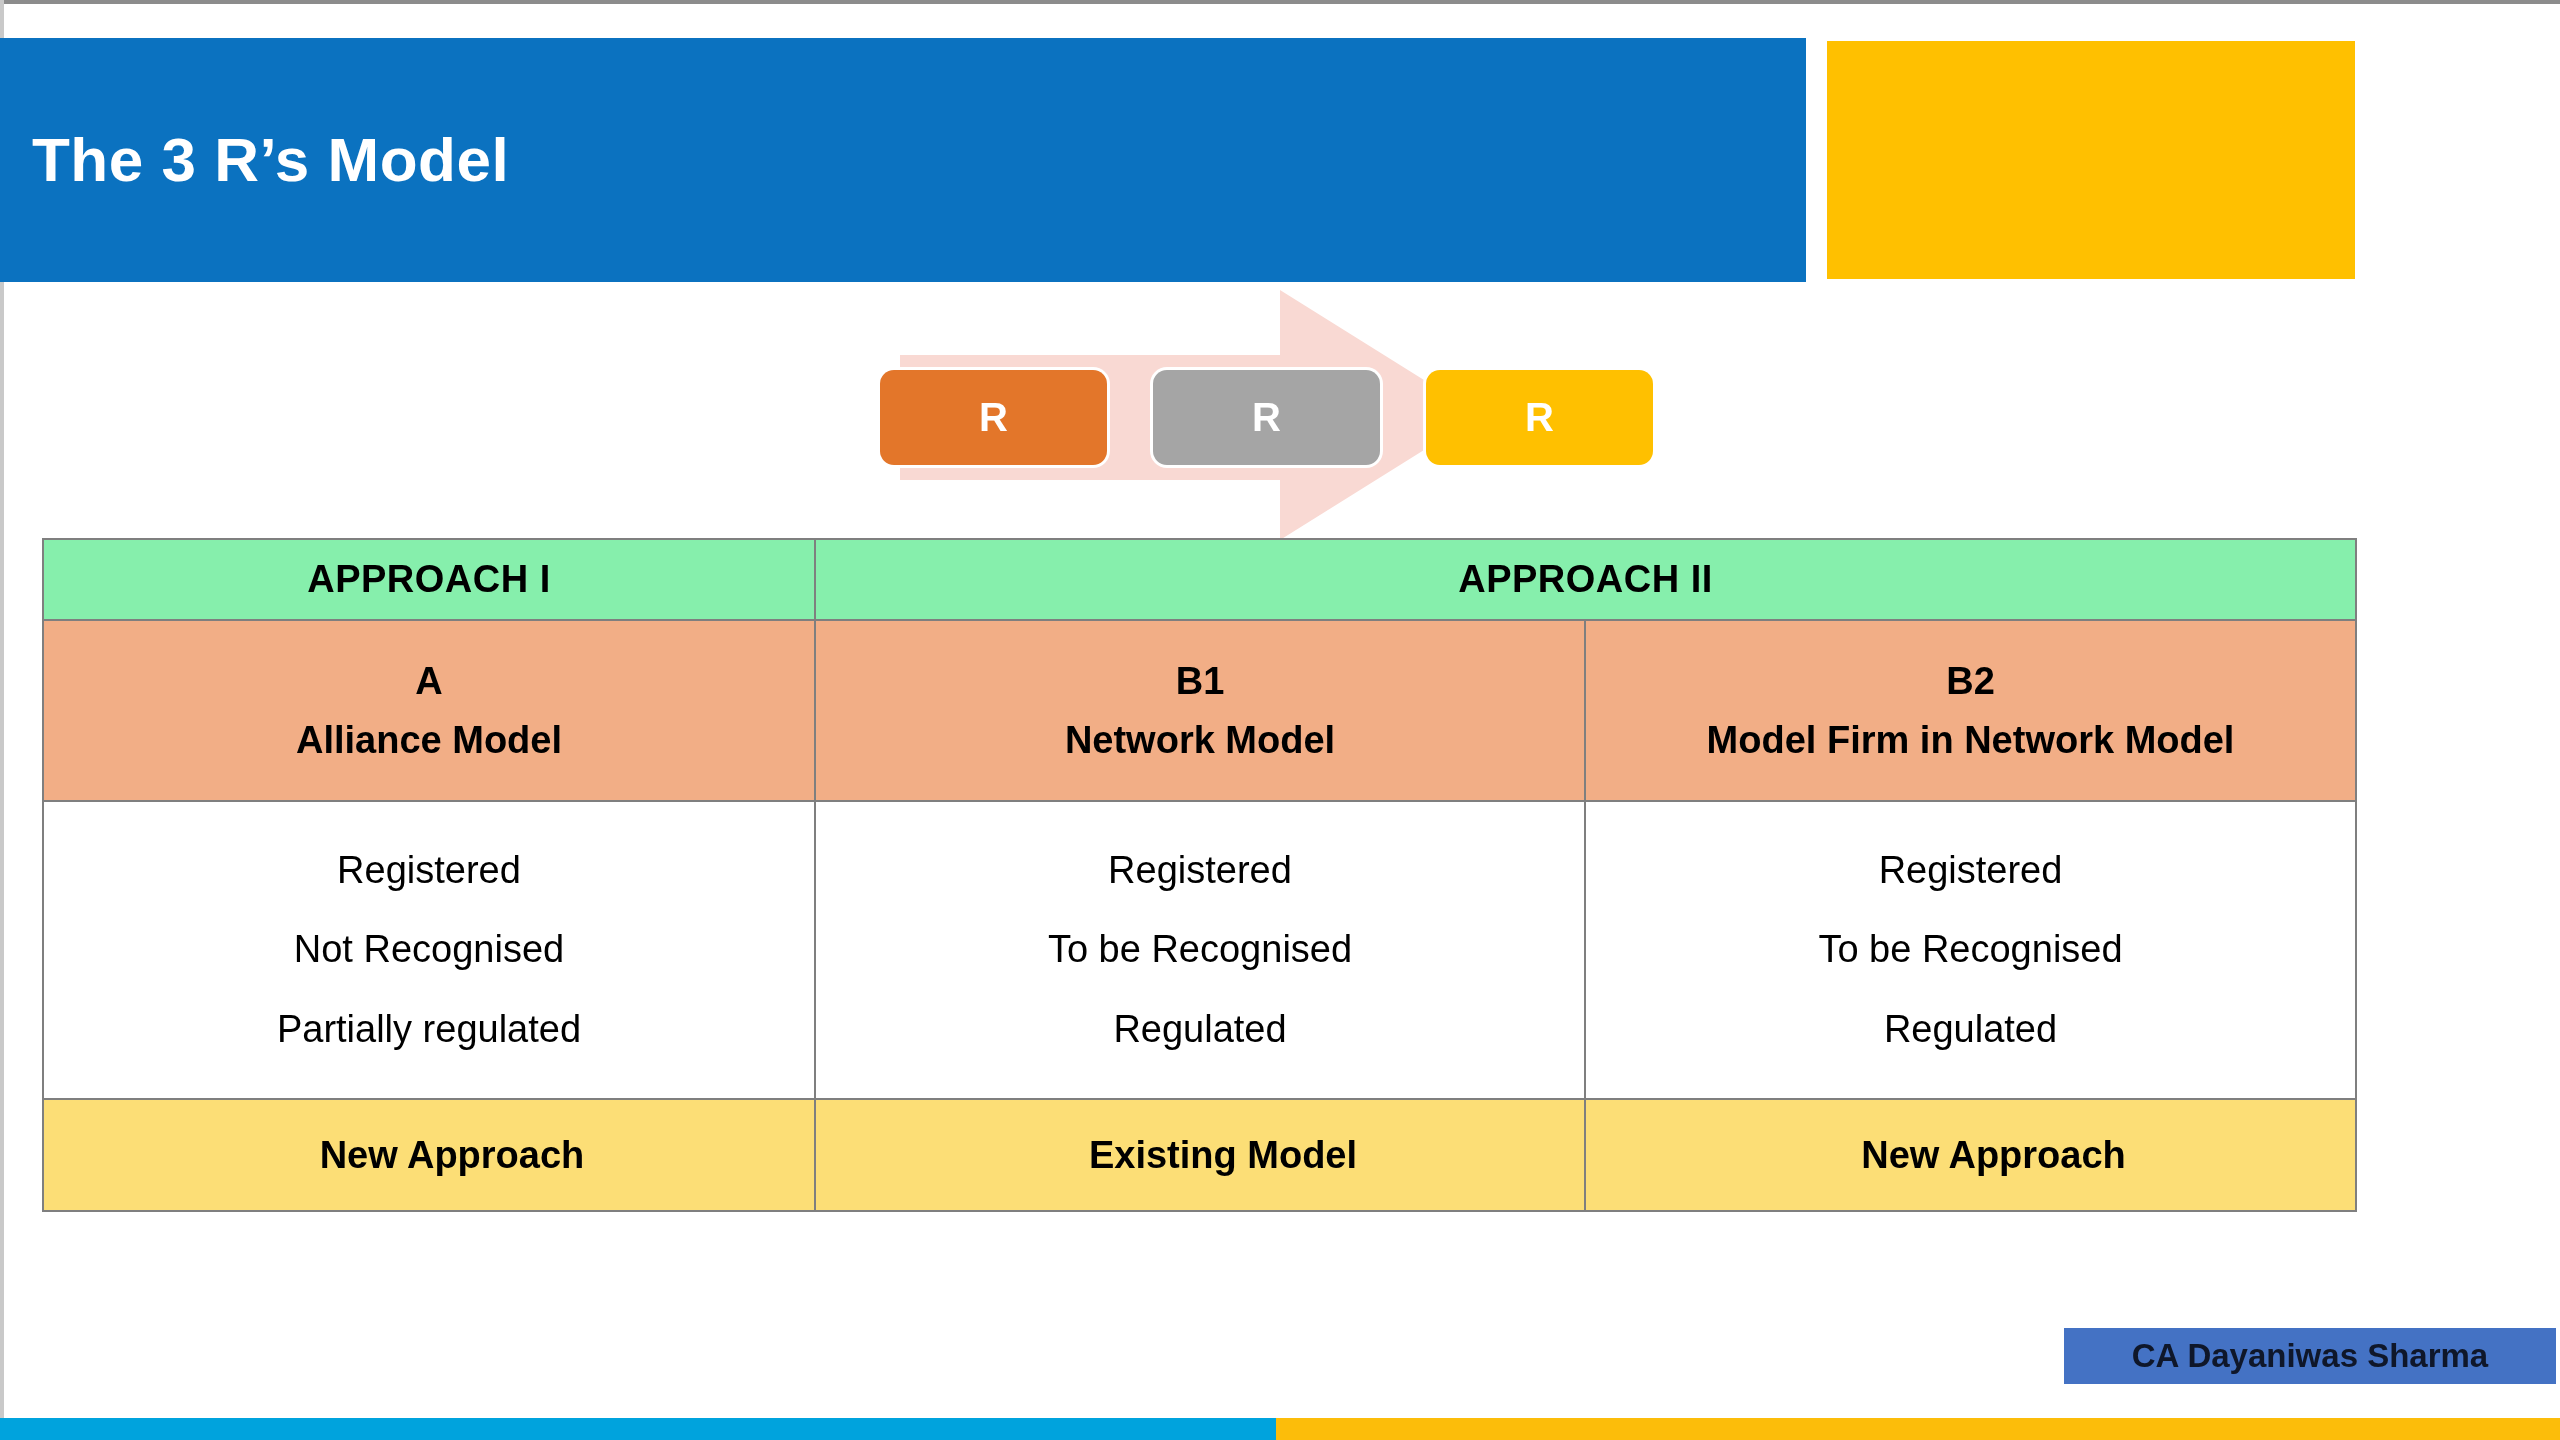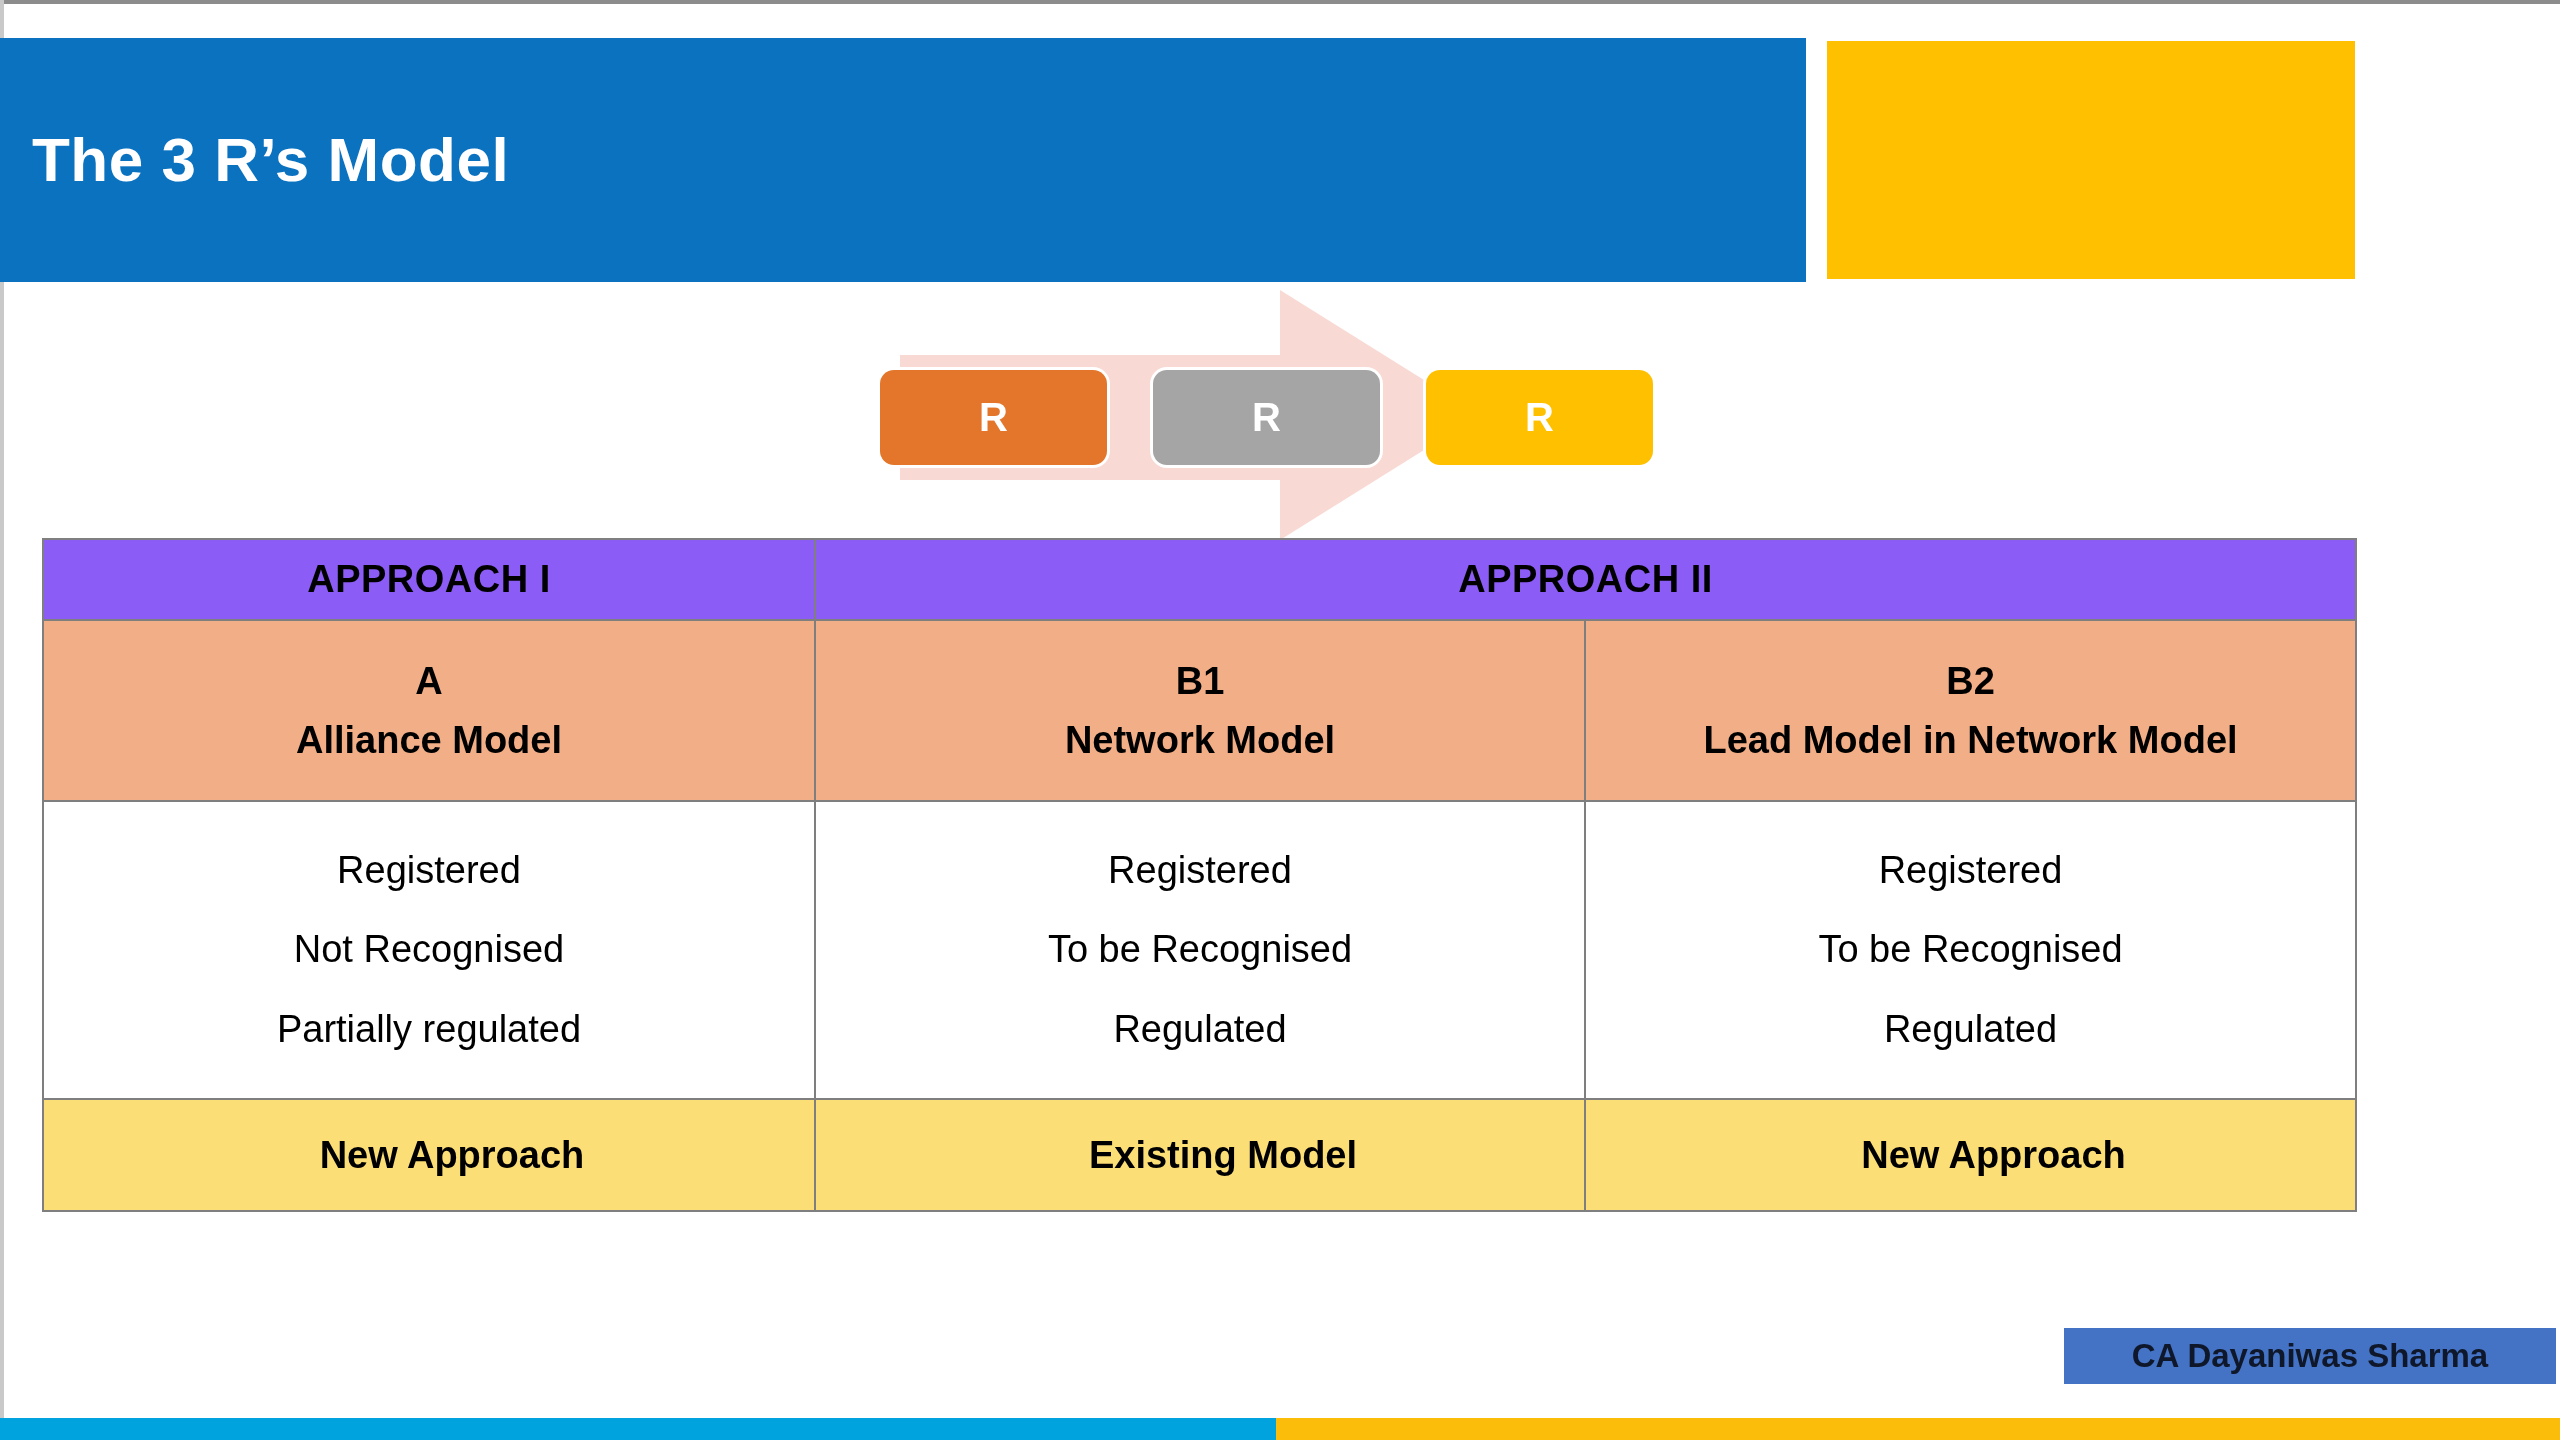--- a/index.html
+++ b/index.html
@@ -120,21 +120,21 @@
     border: 2px solid #7f7f7f;
     text-align: center;
     vertical-align: middle;
     padding: 0;
   }
   .col-a  { width: 772px; }
   .col-b1 { width: 770px; }
   .col-b2 { width: 771px; }
 
   .row-approach td {
-    background: #8b5cf6;
+    background: #86efac;
     height: 79px;
     font-size: 38px;
     font-weight: bold;
     letter-spacing: 0.5px;
   }
   .row-model td {
     background: #F2AE86;
     height: 179px;
     font-size: 38px;
     font-weight: bold;
@@ -242,21 +242,21 @@
         <td>
           <span class="model-id">A</span>
           <span class="model-name">Alliance Model</span>
         </td>
         <td>
           <span class="model-id">B1</span>
           <span class="model-name">Network Model</span>
         </td>
         <td>
           <span class="model-id">B2</span>
-          <span class="model-name">Lead Model in Network Model</span>
+          <span class="model-name">Model Firm in Network Model</span>
         </td>
       </tr>
 
       <tr class="row-body">
         <td>
           <span class="body-line">Registered</span>
           <span class="body-line">Not Recognised</span>
           <span class="body-line">Partially regulated</span>
         </td>
         <td>

